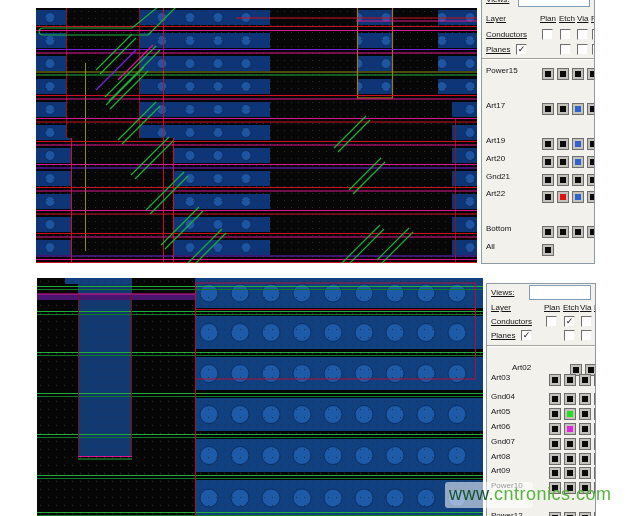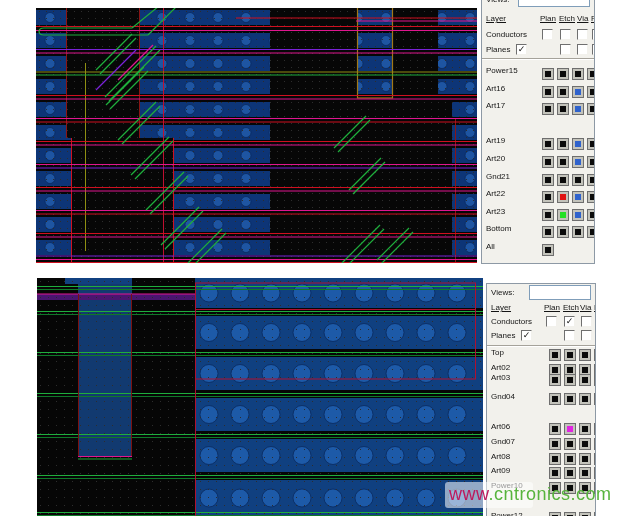--- a/index.html
+++ b/index.html
@@ -6,40 +6,40 @@
   .screen{position:relative;width:643px;height:516px;background:#ffffff;overflow:hidden;
           font-family:"Liberation Sans",sans-serif;}
   .pcb{position:absolute;display:block;background:#060606;}
   #pcb1{left:36px;top:8px;}
   #pcb2{left:37px;top:278px;}
   .panel{position:absolute;background:#f2f1ec;border:1px solid #8d99a5;overflow:hidden;
          font-size:8px;color:#141414;}
   .panel-top{left:481px;top:0;width:112px;height:263px;border-top:none;}
   .panel-bottom{left:486px;top:283px;width:108px;height:240px;}
   .panel span{position:absolute;white-space:nowrap;}
-  .lbl{font-size:8px;color:#141414;}
+  .lbl{font-size:8px;color:#141414;text-decoration:underline;}
   .hdr{font-size:8px;color:#141414;text-decoration:underline;}
   .views-input{background:#ffffff;border:1px solid #7f9db9;}
   .views-input-top{left:36px;top:-10px;width:70px;height:15px;}
   .views-input-bottom{left:42px;top:1px;width:60px;height:13px;}
   .clip-top{left:4px;top:-5px;}
   .sep{position:absolute;left:0;width:100%;height:1px;background:#a5a29a;}
   .sep2{position:absolute;left:0;width:100%;height:1px;background:#ffffff;}
   .cb{position:absolute;width:9px;height:9px;background:#ffffff;
       border:1px solid;border-color:#6f6f6f #f2f1ec #f2f1ec #6f6f6f;
       font:bold 9px/8px "DejaVu Sans",sans-serif;text-align:center;color:#101010;}
   .layer-row{position:absolute;left:0;width:100%;}
   .row-lbl{position:absolute;left:4px;top:0;font-size:8px;color:#141414;}
   .sw{position:absolute;width:10px;height:10px;background:#c3c3bb;border:1px solid #6e6e6e;}
   .sw i{position:absolute;left:2px;top:2px;width:6px;height:6px;display:block;}
   .watermark{position:absolute;left:443px;top:481px;width:200px;height:30px;z-index:9;}
   .watermark .box{position:absolute;left:2px;top:1px;width:88px;height:26px;
                   background:rgba(255,255,255,0.55);border-radius:3px;}
   .watermark .txt{position:absolute;left:6px;top:3px;font-size:18px;letter-spacing:0.5px;}
-  .wm-prefix{color:#be185d;}
+  .wm-prefix{color:#14532d;}
   .wm-suffix{color:#57b43d;}
 </style>
 </head>
 <body>
 
 <div class="screen">
 
   <svg id="pcb1" class="pcb" width="441" height="255" viewBox="0 0 441 255">
       <rect x="0" y="0" width="441" height="255" fill="#060606"></rect>
       <defs>
@@ -336,35 +336,20 @@
         <span class="sw" style="left: 75px; top: 2px;">
           <i style="background: rgb(11, 11, 11);"></i>
         </span>
         <span class="sw" style="left: 90px; top: 2px;">
           <i style="background: rgb(11, 11, 11);"></i>
         </span>
         <span class="sw" style="left: 105px; top: 2px;">
           <i style="background: rgb(11, 11, 11);"></i>
         </span>
       </div>
-      <div class="layer-row" style="top: 83.6px; height: 17.6px;">
-        <span class="row-lbl">Art16</span>
-        <span class="sw" style="left: 60px; top: 2px;">
-          <i style="background: rgb(11, 11, 11);"></i>
-        </span>
-        <span class="sw" style="left: 75px; top: 2px;">
-          <i style="background: rgb(11, 11, 11);"></i>
-        </span>
-        <span class="sw" style="left: 90px; top: 2px;">
-          <i style="background: rgb(47, 98, 204);"></i>
-        </span>
-        <span class="sw" style="left: 105px; top: 2px;">
-          <i style="background: rgb(11, 11, 11);"></i>
-        </span>
-      </div>
       <div class="layer-row" style="top: 101.2px; height: 17.6px;">
         <span class="row-lbl">Art17</span>
         <span class="sw" style="left: 60px; top: 2px;">
           <i style="background: rgb(11, 11, 11);"></i>
         </span>
         <span class="sw" style="left: 75px; top: 2px;">
           <i style="background: rgb(11, 11, 11);"></i>
         </span>
         <span class="sw" style="left: 90px; top: 2px;">
           <i style="background: rgb(47, 98, 204);"></i>
@@ -418,35 +403,20 @@
           <i style="background: rgb(11, 11, 11);"></i>
         </span>
       </div>
       <div class="layer-row" style="top: 189.2px; height: 17.6px;">
         <span class="row-lbl">Art22</span>
         <span class="sw" style="left: 60px; top: 2px;">
           <i style="background: rgb(11, 11, 11);"></i>
         </span>
         <span class="sw" style="left: 75px; top: 2px;">
           <i style="background: rgb(224, 18, 18);"></i>
-        </span>
-        <span class="sw" style="left: 90px; top: 2px;">
-          <i style="background: rgb(47, 98, 204);"></i>
-        </span>
-        <span class="sw" style="left: 105px; top: 2px;">
-          <i style="background: rgb(11, 11, 11);"></i>
-        </span>
-      </div>
-      <div class="layer-row" style="top: 206.8px; height: 17.6px;">
-        <span class="row-lbl">Art23</span>
-        <span class="sw" style="left: 60px; top: 2px;">
-          <i style="background: rgb(11, 11, 11);"></i>
-        </span>
-        <span class="sw" style="left: 75px; top: 2px;">
-          <i style="background: rgb(36, 224, 36);"></i>
         </span>
         <span class="sw" style="left: 90px; top: 2px;">
           <i style="background: rgb(47, 98, 204);"></i>
         </span>
         <span class="sw" style="left: 105px; top: 2px;">
           <i style="background: rgb(11, 11, 11);"></i>
         </span>
       </div>
       <div class="layer-row" style="top: 224.4px; height: 17.6px;">
         <span class="row-lbl">Bottom</span>
@@ -583,34 +553,21 @@
       <span class="hdr" style="left: 93px; top: 19px;">Via</span>
       <span class="hdr" style="left: 107px; top: 19px;">P</span>
       <span class="cb" style="left: 59px; top: 32px;"></span>
       <span class="cb" style="left: 77px; top: 32px;">✓</span>
       <span class="cb" style="left: 94px; top: 32px;"></span>
       <span class="cb" style="left: 108px; top: 32px;"></span>
       <span class="cb" style="left: 34px; top: 46px;">✓</span>
       <span class="cb" style="left: 77px; top: 46px;"></span>
       <span class="cb" style="left: 94px; top: 46px;"></span>
       <span class="cb" style="left: 108px; top: 46px;"></span>
-      <div class="layer-row" style="top: 64px; height: 14.8px;">
-        <span class="row-lbl">Top</span>
-        <span class="sw" style="left: 62px; top: 1px;">
-          <i style="background: rgb(11, 11, 11);"></i>
-        </span>
-        <span class="sw" style="left: 77px; top: 1px;">
-          <i style="background: rgb(11, 11, 11);"></i>
-        </span>
-        <span class="sw" style="left: 92px; top: 1px;">
-          <i style="background: rgb(11, 11, 11);"></i>
-        </span>
-        <span class="sw" style="left: 107px; top: 1px;"></span>
-      </div>
-      <div class="layer-row" style="top: 78.8px; height: 14.8px;">
+      <div class="layer-row" style="top: 78.8px; height: 14.8px; margin-left: 21px;">
         <span class="row-lbl">Art02</span>
         <span class="sw" style="left: 62px; top: 1px;">
           <i style="background: rgb(11, 11, 11);"></i>
         </span>
         <span class="sw" style="left: 77px; top: 1px;">
           <i style="background: rgb(11, 11, 11);"></i>
         </span>
         <span class="sw" style="left: 92px; top: 1px;">
           <i style="background: rgb(11, 11, 11);"></i>
         </span>
@@ -629,20 +586,33 @@
         </span>
         <span class="sw" style="left: 107px; top: 1px;"></span>
       </div>
       <div class="layer-row" style="top: 108.4px; height: 14.8px;">
         <span class="row-lbl">Gnd04</span>
         <span class="sw" style="left: 62px; top: 1px;">
           <i style="background: rgb(11, 11, 11);"></i>
         </span>
         <span class="sw" style="left: 77px; top: 1px;">
           <i style="background: rgb(11, 11, 11);"></i>
+        </span>
+        <span class="sw" style="left: 92px; top: 1px;">
+          <i style="background: rgb(11, 11, 11);"></i>
+        </span>
+        <span class="sw" style="left: 107px; top: 1px;"></span>
+      </div>
+      <div class="layer-row" style="top: 123.2px; height: 14.8px;">
+        <span class="row-lbl">Art05</span>
+        <span class="sw" style="left: 62px; top: 1px;">
+          <i style="background: rgb(11, 11, 11);"></i>
+        </span>
+        <span class="sw" style="left: 77px; top: 1px;">
+          <i style="background: rgb(36, 224, 36);"></i>
         </span>
         <span class="sw" style="left: 92px; top: 1px;">
           <i style="background: rgb(11, 11, 11);"></i>
         </span>
         <span class="sw" style="left: 107px; top: 1px;"></span>
       </div>
       <div class="layer-row" style="top: 138px; height: 14.8px;">
         <span class="row-lbl">Art06</span>
         <span class="sw" style="left: 62px; top: 1px;">
           <i style="background: rgb(11, 11, 11);"></i>

